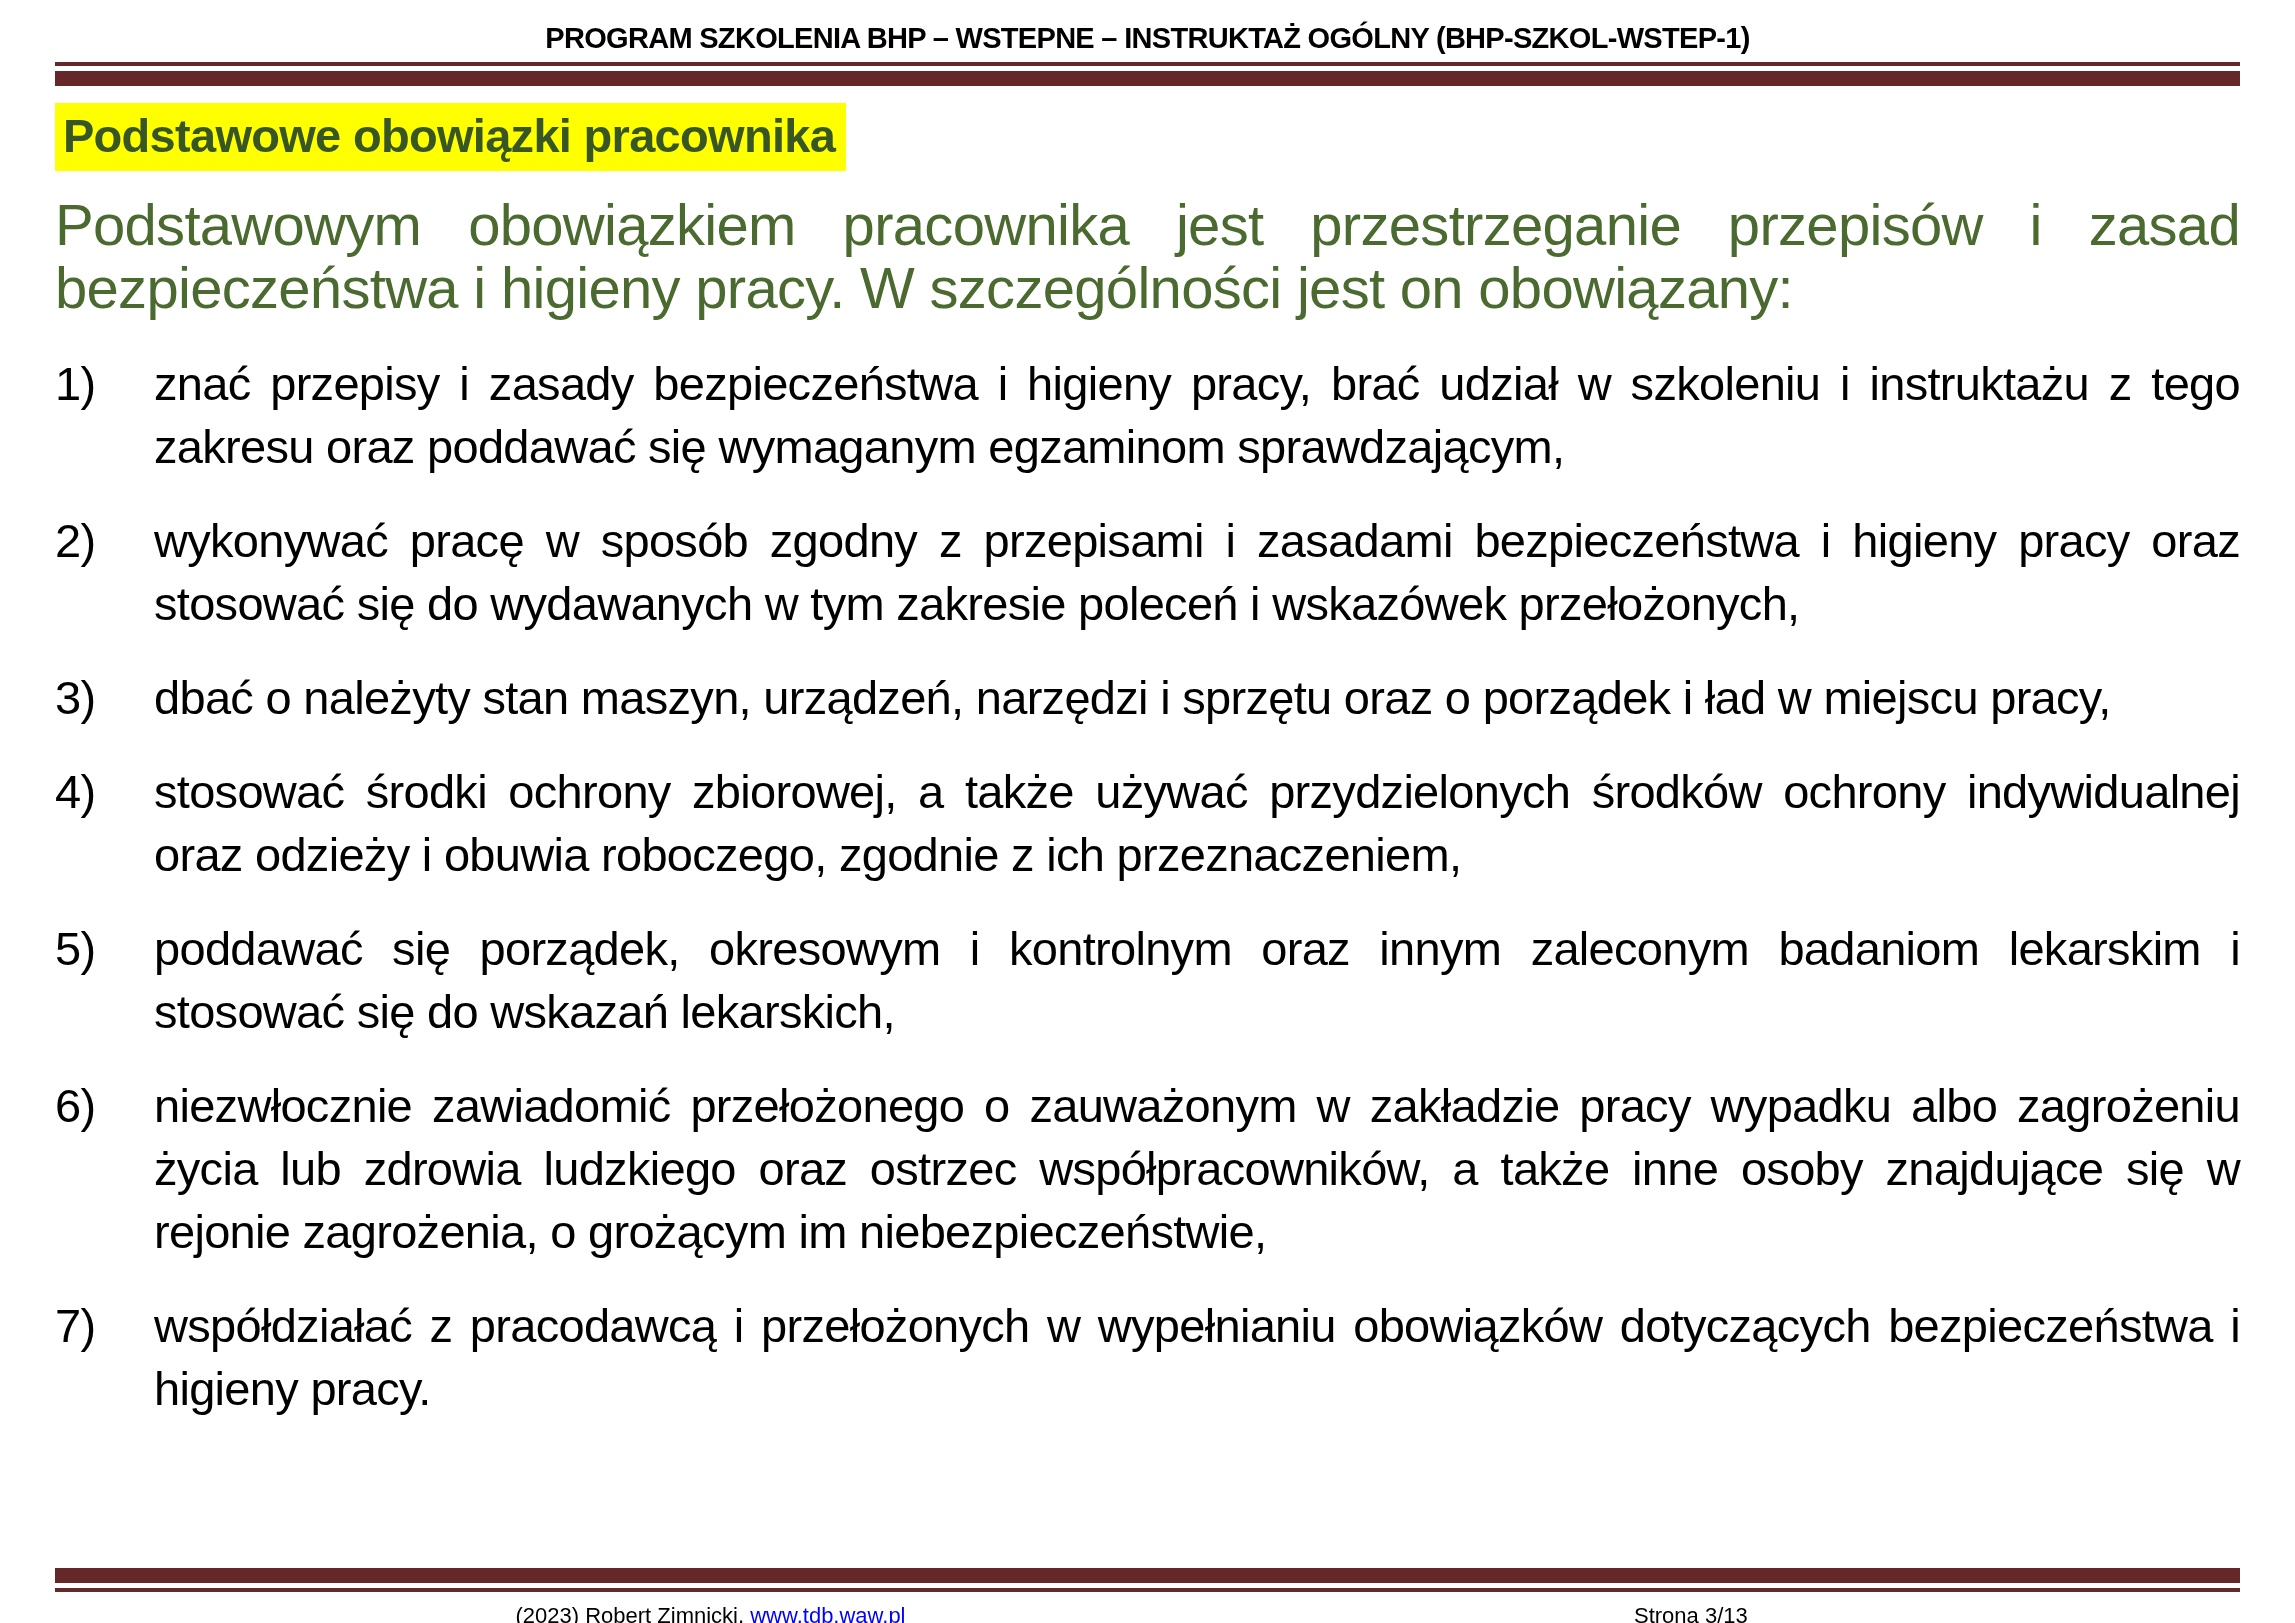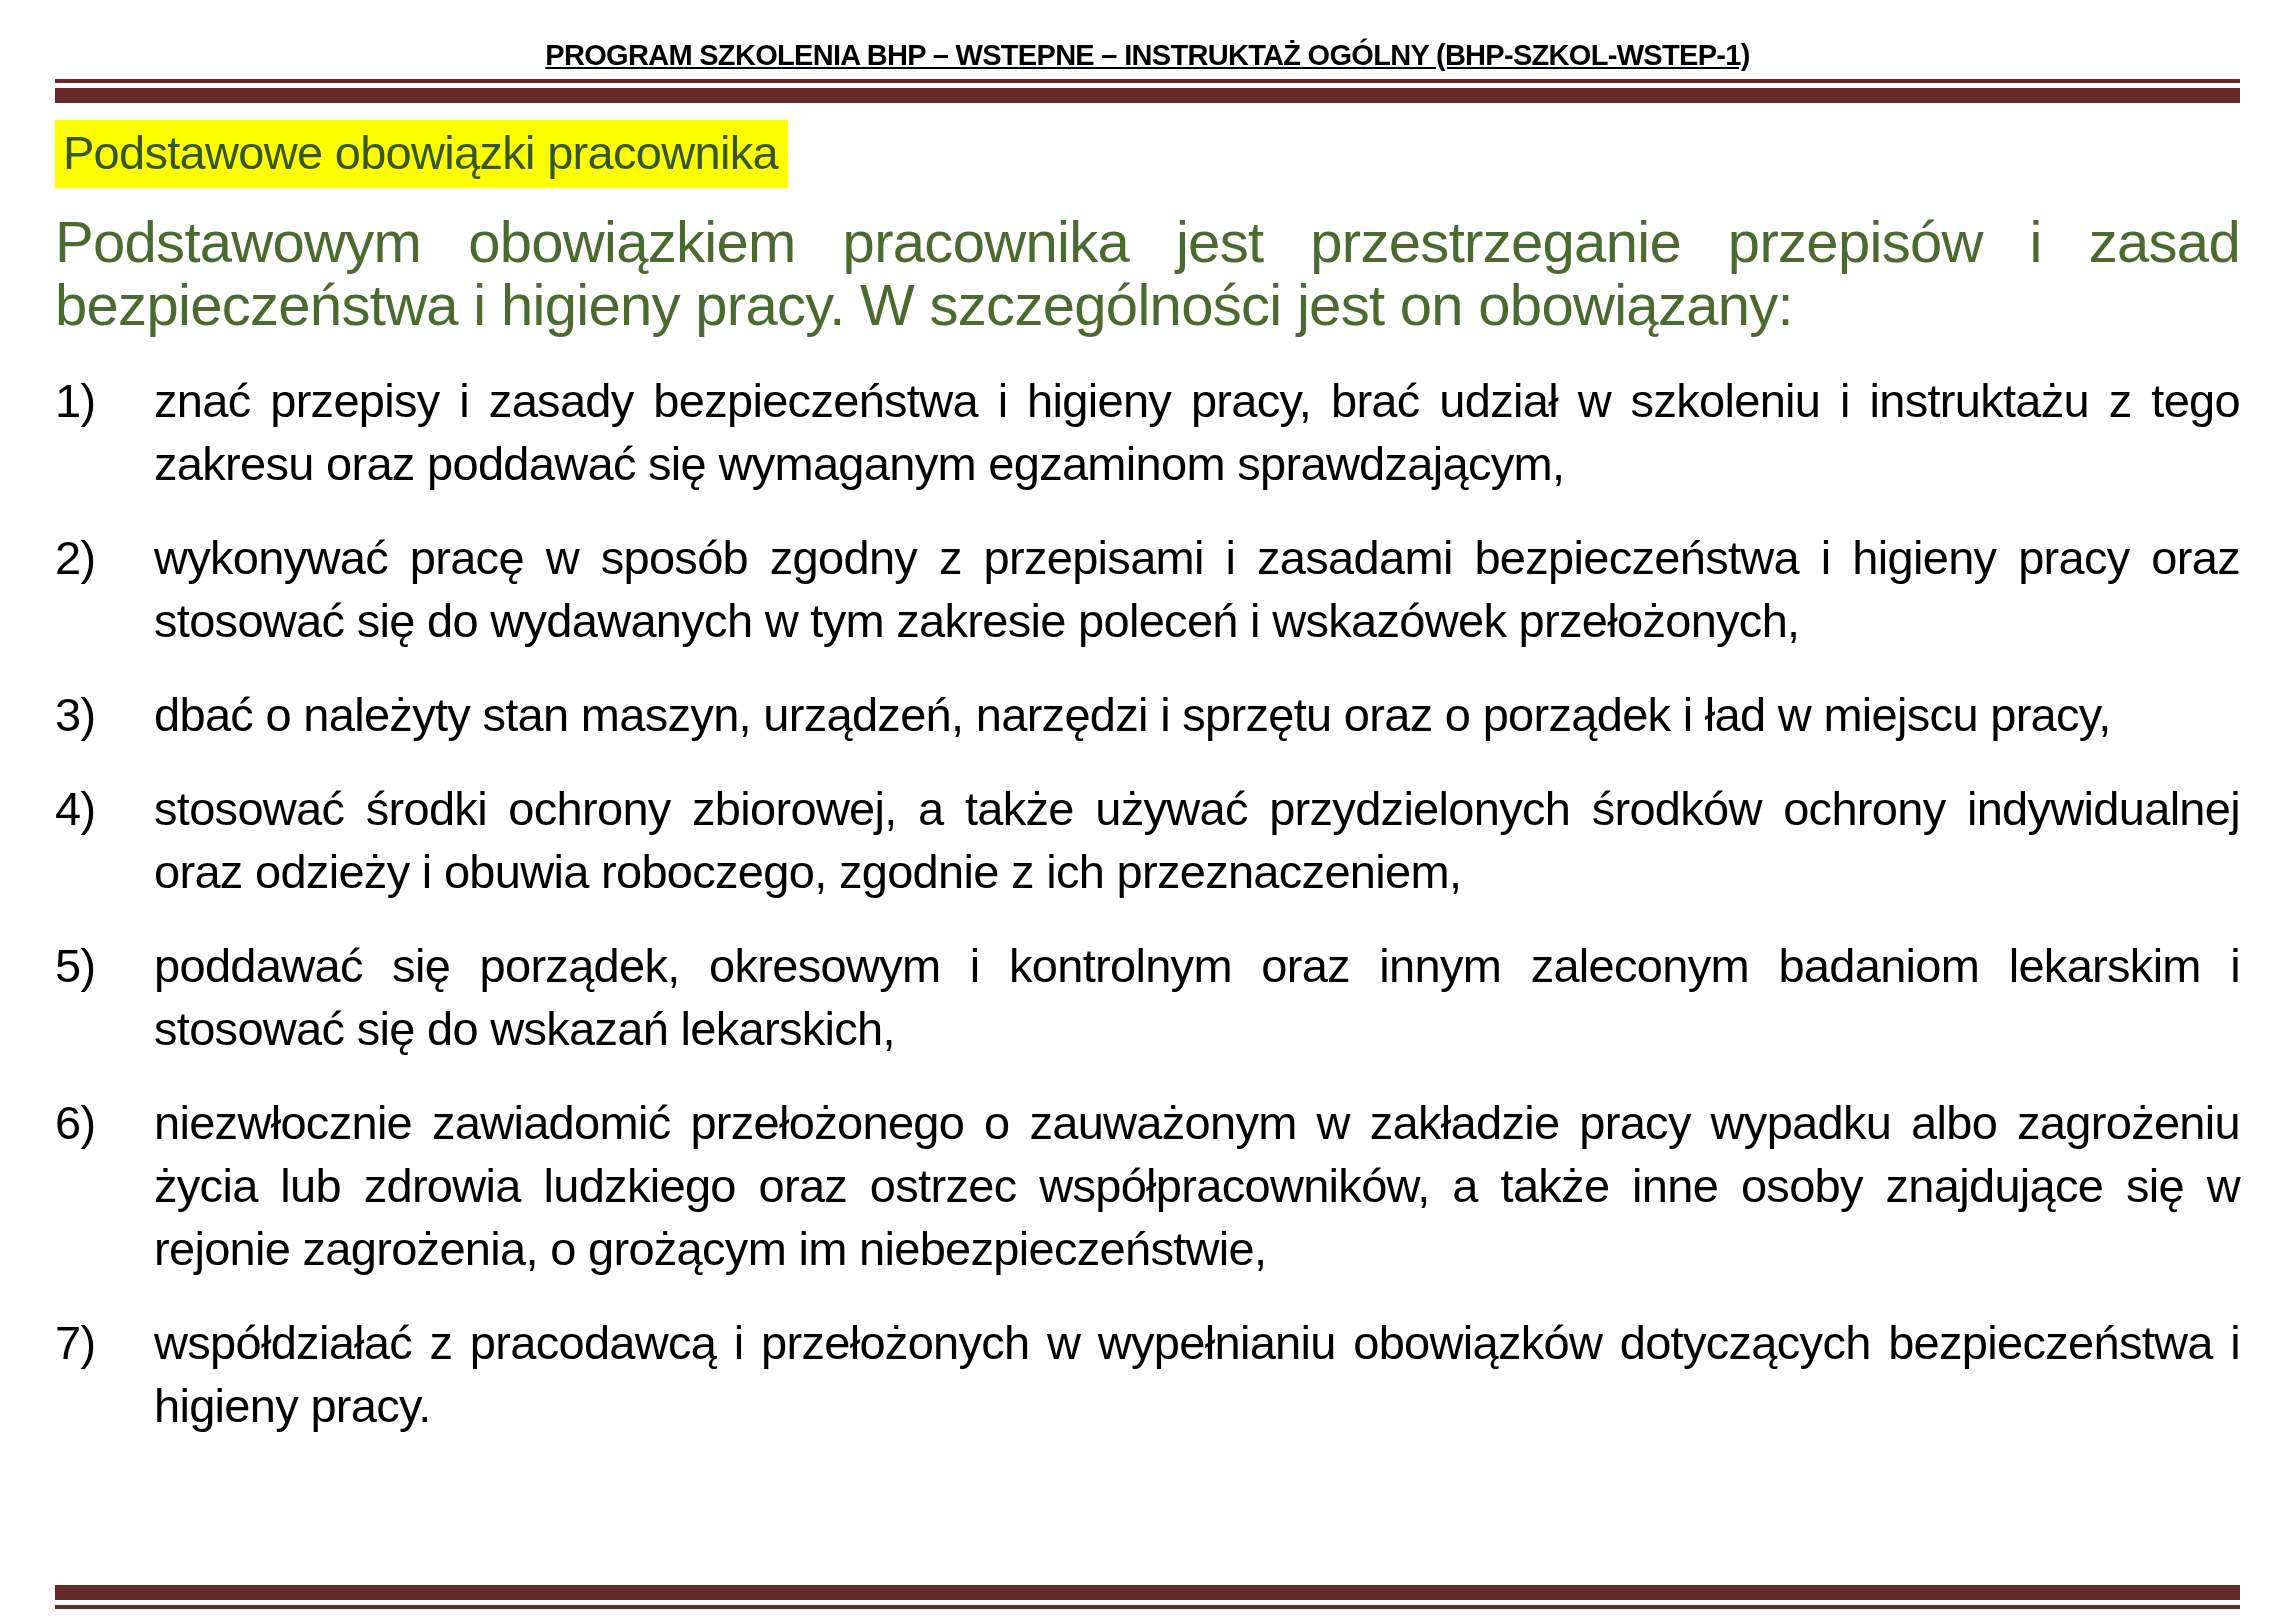--- a/index.html
+++ b/index.html
@@ -18,39 +18,38 @@
     overflow:hidden;
   }
   .page{
     position:relative;
     width:2295px;height:1623px;
     background:#fff;
     padding:0 55px;
   }
   
   .header-title{
-    margin-top:39px;
+    margin-top:22px;
     text-align:center;
     font-size:29px;
     font-weight:700;
     letter-spacing:-0.7px;
     color:#000;
-    text-decoration:underline;
   }
   .rule-thin{height:4.6px;background:var(--maroon);}
   .rule-thick{height:15px;background:var(--maroon);}
   .header-rules .rule-thin{margin-top:6.5px;}
   .header-rules .rule-thick{margin-top:4.6px;}
   
   .section-heading{margin-top:17px;font-size:47px;line-height:1.0;}
   .section-heading .hl{
     display:inline-block;
     background:var(--highlight);
     color:var(--heading-green);
-    font-weight:400;
+    font-weight:700;
     padding:9.2px 10.5px 11.8px 7.9px;
     letter-spacing:-0.7px;
   }
   
   .intro{
     margin-top:22px;
     font-size:58px;
     line-height:63px;
     letter-spacing:-0.7px;
     color:var(--body-green);

